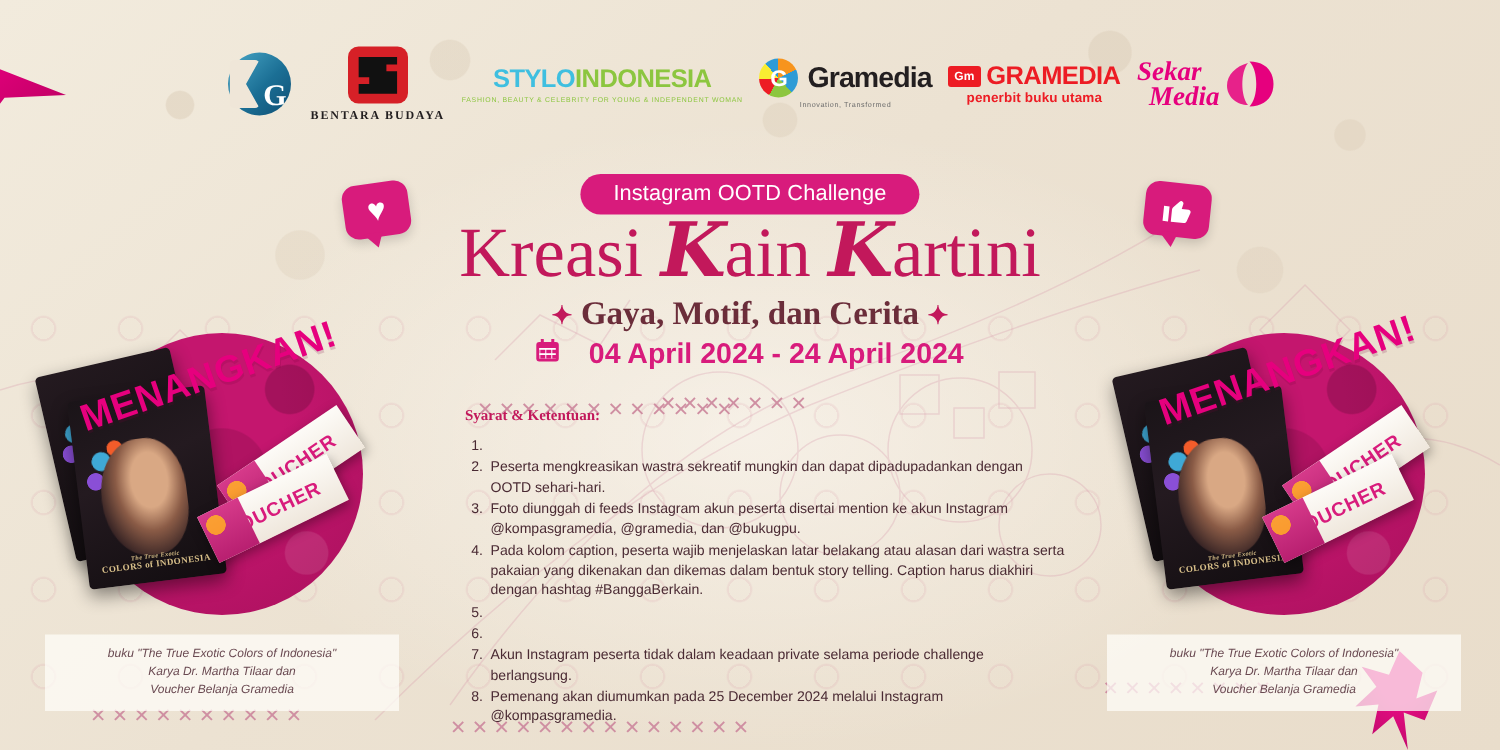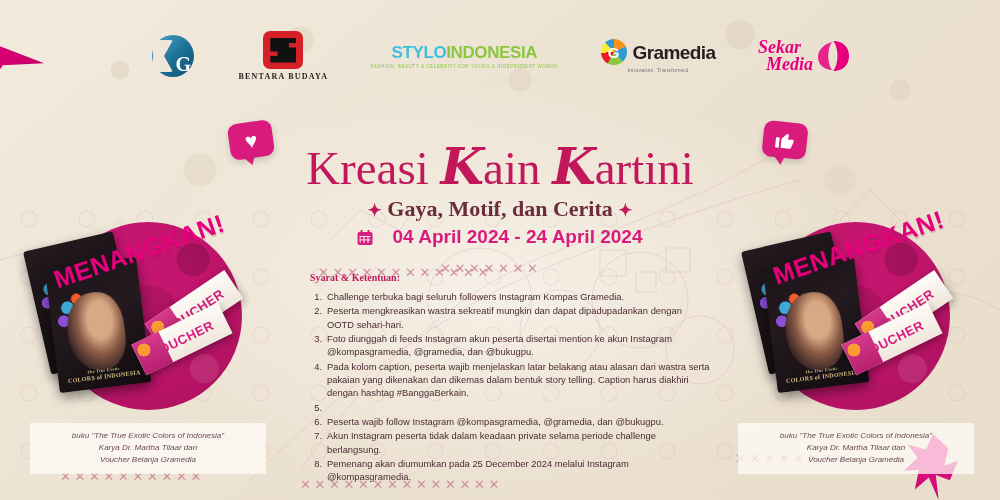--- a/index.html
+++ b/index.html
@@ -109,21 +109,21 @@
     font-size:50px; letter-spacing:-1px;
   }
   .subhead {
     position:absolute; left:50%; top:196px; transform:translateX(-50%);
     font-family:"Liberation Serif", serif; font-size:22px; color:#6b2d3a;
     white-space:nowrap; font-weight:700;
   }
   .subhead .spark { color:#c2185b; font-size:17px; }
   .dateline {
     position:absolute; left:50%; top:226px; transform:translateX(-50%);
-    display:flex; align-items:center; gap:20px;
+    display:flex; align-items:flex-start; gap:20px;
     font-size:19px; font-weight:700; color:#d81b7c; white-space:nowrap;
   }
   .cal-icon { width:15px; height:15px; position:relative; display:inline-block; }
   .cal-icon .body { position:absolute; inset:2px 0 0 0; background:#d81b7c; border-radius:2px; }
   .cal-icon .grid {
     position:absolute; left:2px; right:2px; top:6px; bottom:2px;
     background-image:linear-gradient(#fff 0 1px,transparent 1px),
                      linear-gradient(90deg,#fff 0 1px,transparent 1px);
     background-size:4px 3.5px;
   }
@@ -324,35 +324,43 @@
     </div>
 
     <div class="logo">
       <div style="display:flex; align-items:center; gap:6px;">
         <div class="gm-globe"></div>
         <div class="gm-word">Gramedia</div>
       </div>
       <div class="gm-sub">Innovation, Transformed</div>
     </div>
 
+    <div class="logo">
+      <div style="display:flex; align-items:center; gap:4px;">
+        <div class="gpu-mark">Gm</div>
+        <div class="gpu-main">GRAMEDIA</div>
+      </div>
+      <div class="gpu-sub">penerbit buku utama</div>
+    </div>
 
     <div class="logo">
       <div style="display:flex; align-items:center; gap:3px;">
         <div style="text-align:left;">
           <div class="sekar-txt">Sekar</div>
           <div class="sekar-txt" style="margin-left:8px;">Media</div>
         </div>
         <svg class="sekar-leaf" viewBox="0 0 34 32">
           <path d="M17 1 C27 1 33 7 33 16 C33 25 27 31 17 31 C23 25 23 7 17 1Z" fill="#e6007e"></path>
           <path d="M16 2 C8 4 2 10 2 17 C2 25 9 30 16 30 C11 24 11 8 16 2Z" fill="#e6007e" opacity=".85"></path>
         </svg>
       </div>
     </div>
   </div>
 
+  <div class="pill">Instagram OOTD Challenge</div>
 
   <div class="headline"><span>Kreasi </span><span class="script">K</span><span>ain </span><span class="script">K</span><span>artini</span></div>
 
   <div class="subhead"><span class="spark">✦</span>
     <span>Gaya, Motif, dan Cerita</span>
     <span class="spark">✦</span></div>
 
   <div class="dateline">
     <span class="cal-icon">
       <span class="n1"></span>
@@ -361,40 +369,38 @@
         <span class="grid"></span>
     </span>
     <span>04 April 2024 - 24 April 2024</span>
   </div>
 
   <div class="terms">
     <h2>Syarat &amp; Ketentuan:</h2>
     <ol>
       <li>
           <span class="num">1.</span>
-          <span>Challenge terbuka bagi seluruh followers Instagram Kompas Gramedia.</span>
         </li>
       <li>
           <span class="num">2.</span>
           <span>Peserta mengkreasikan wastra sekreatif mungkin dan dapat dipadupadankan dengan OOTD sehari-hari.</span>
         </li>
       <li>
           <span class="num">3.</span>
           <span>Foto diunggah di feeds Instagram akun peserta disertai mention ke akun Instagram @kompasgramedia, @gramedia, dan @bukugpu.</span>
         </li>
       <li>
           <span class="num">4.</span>
           <span>Pada kolom caption, peserta wajib menjelaskan latar belakang atau alasan dari wastra serta pakaian yang dikenakan dan dikemas dalam bentuk story telling. Caption harus diakhiri dengan hashtag #BanggaBerkain.</span>
         </li>
       <li>
           <span class="num">5.</span>
         </li>
       <li>
           <span class="num">6.</span>
-          <span>Peserta wajib follow Instagram @kompasgramedia, @gramedia, dan @bukugpu.</span>
         </li>
       <li>
           <span class="num">7.</span>
           <span>Akun Instagram peserta tidak dalam keadaan private selama periode challenge berlangsung.</span>
         </li>
       <li>
           <span class="num">8.</span>
           <span>Pemenang akan diumumkan pada 25 December 2024 melalui Instagram @kompasgramedia.</span>
         </li>
     </ol>

